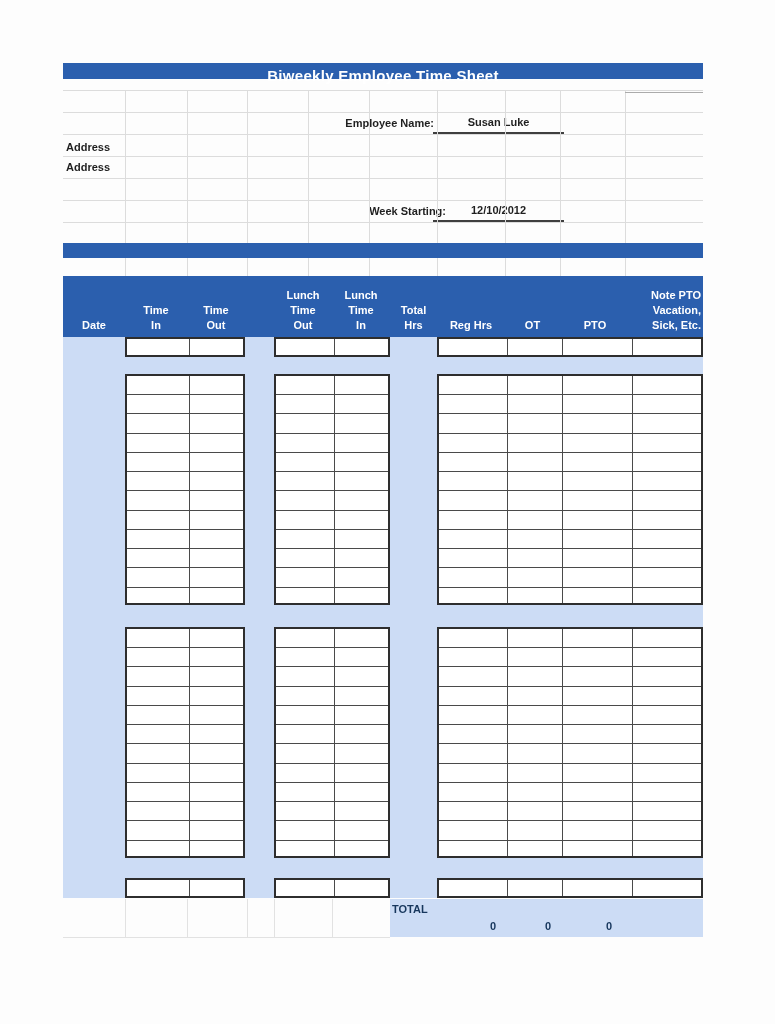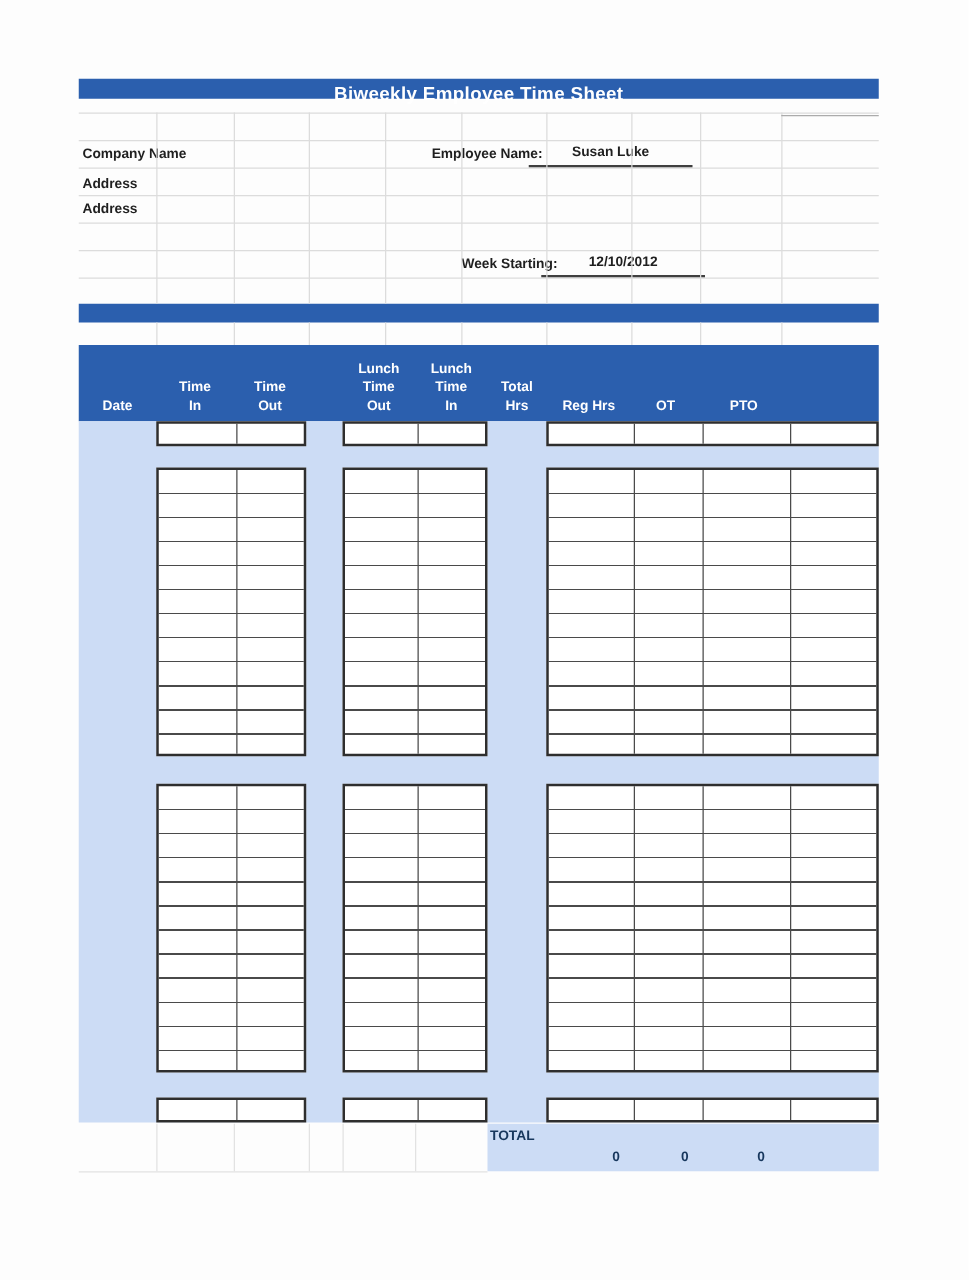--- a/index.html
+++ b/index.html
@@ -54,26 +54,25 @@
 </head>
 <body>
 
 <div class="page">
   <div class="sheet">
 
     <div class="abs titlebar">
       <span>Biweekly Employee Time Sheet</span>
     </div>
 
-    <div class="abs toplabel" style="left:3px;top:113px;width:200px;">Company Name</div>
     <div class="abs toplabel" style="left:3px;top:137px;width:200px;">Address</div>
     <div class="abs toplabel" style="left:3px;top:157px;width:200px;">Address</div>
 
     <div class="abs toplabel rightlabel" style="left:180px;top:113px;width:191px;">Employee Name:</div>
-    <div class="abs ufield" style="left:360px;top:112px;width:131px;height:22px;">Susan Luke</div>
+    <div class="abs ufield" style="left:370px;top:112px;width:131px;height:22px;">Susan Luke</div>
 
     <div class="abs toplabel rightlabel" style="left:192px;top:201px;width:191px;">Week Starting:</div>
     <div class="abs ufield" style="left:370px;top:200px;width:131px;height:22px;">12/10/2012</div>
 
     <div class="abs sepbar"></div>
 
     <div class="abs header">
       <div class="hcell" style="left:0;width:62px;">Date</div>
       <div class="hcell" style="left:62px;width:62px;">Time
 In</div>
@@ -83,20 +82,23 @@
 Time
 Out</div>
       <div class="hcell" style="left:269px;width:58px;">Lunch
 Time
 In</div>
       <div class="hcell" style="left:327px;width:47px;">Total
 Hrs</div>
       <div class="hcell" style="left:374px;width:68px;">Reg Hrs</div>
       <div class="hcell" style="left:442px;width:55px;">OT</div>
       <div class="hcell" style="left:497px;width:70px;">PTO</div>
+      <div class="hcell right" style="left:567px;width:73px;">Note PTO
+Vacation,
+Sick, Etc.</div>
     </div>
 
     <div class="abs panel"></div>
 
     <div class="abs cellgroup" style="left:62px;top:337px;width:120px;height:20px;">
         <div class="vdiv" style="left:62px;"></div>
       </div>
     <div class="abs cellgroup" style="left:211px;top:337px;width:116px;height:20px;">
         <div class="vdiv" style="left:58px;"></div>
       </div>

